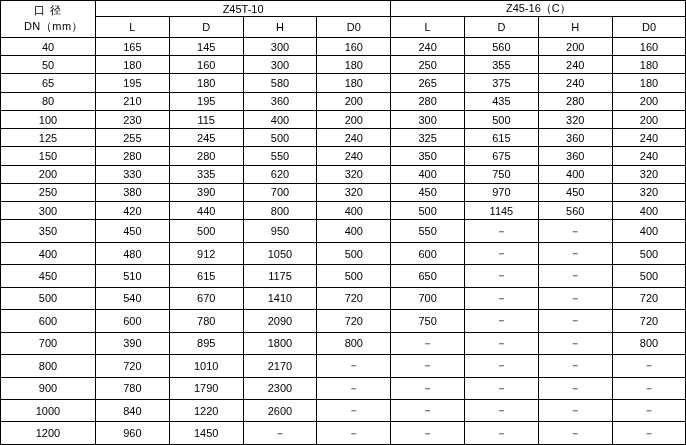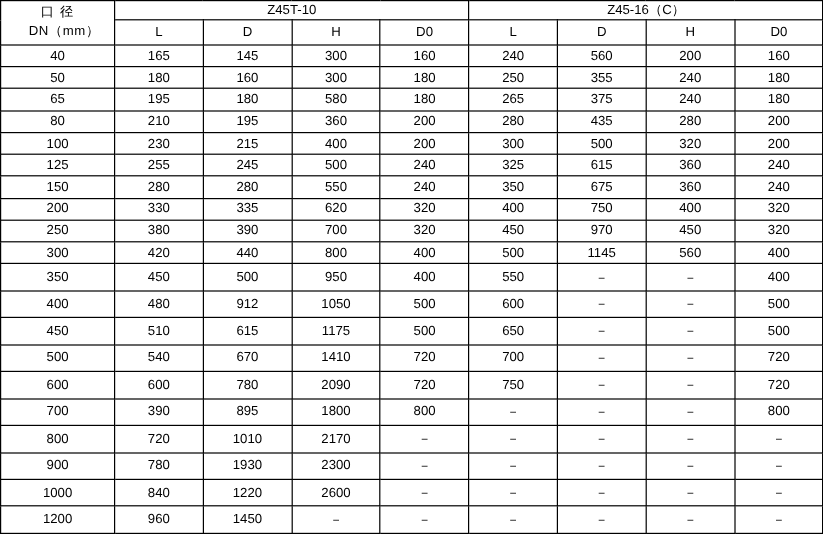--- a/index.html
+++ b/index.html
@@ -124,21 +124,21 @@
         <td>360</td>
         <td>200</td>
         <td>280</td>
         <td>435</td>
         <td>280</td>
         <td>200</td>
       </tr>
       <tr>
         <td class="dn-cell">100</td>
         <td>230</td>
-        <td>215</td>
+        <td>115</td>
         <td>400</td>
         <td>200</td>
         <td>300</td>
         <td>500</td>
         <td>320</td>
         <td>200</td>
       </tr>
       <tr>
         <td class="dn-cell">125</td>
         <td>255</td>
@@ -267,21 +267,21 @@
         <td>2170</td>
         <td>－</td>
         <td>－</td>
         <td>－</td>
         <td>－</td>
         <td>－</td>
       </tr>
       <tr>
         <td class="dn-cell">900</td>
         <td>780</td>
-        <td>1930</td>
+        <td>1790</td>
         <td>2300</td>
         <td>－</td>
         <td>－</td>
         <td>－</td>
         <td>－</td>
         <td>－</td>
       </tr>
       <tr>
         <td class="dn-cell">1000</td>
         <td>840</td>

